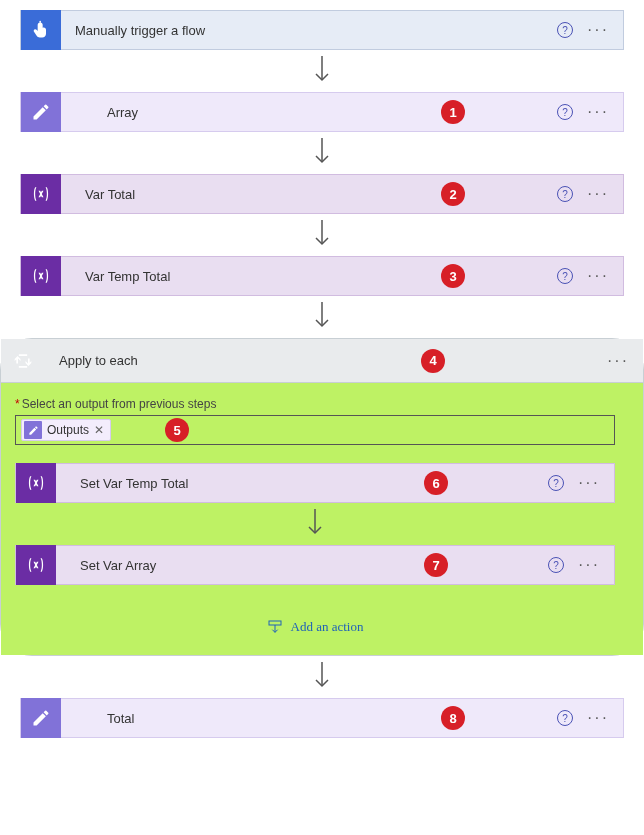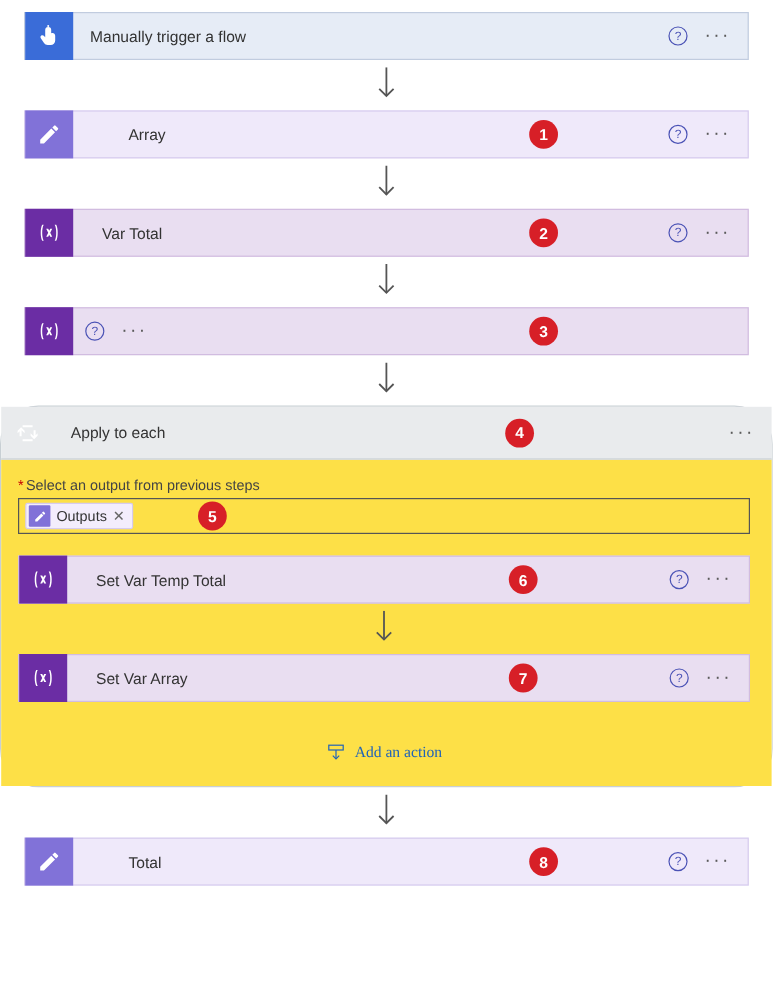--- a/index.html
+++ b/index.html
@@ -71,22 +71,22 @@
   }
   .loop-header {
     display: flex;
     align-items: center;
     height: 44px;
     background: #e9ebed;
     border-bottom: 1px solid #c8cfd4;
   }
   .loop-header .icon-box { width: 44px; height: 44px; }
   .loop-body {
-    background: #fde047;
-    padding: 14px 18px 20px 14px;
+    background: #bef264;
+    padding: 14px 28px 20px 14px;
   }
   .field-label {
     font-size: 12px;
     color: #444;
     margin-bottom: 4px;
   }
   .field-label .req { color: #c50000; margin-right: 2px; }
   .token-input {
     border: 1px solid #555;
     padding: 5px;
@@ -220,20 +220,21 @@
       <polyline points="4,18 10,24 16,18" fill="none" stroke="#555" stroke-width="1.5"></polyline>
     </svg>
 </div>
 
 <div class="card variable">
   <div class="icon-box">
     <svg viewBox="0 0 24 24">
         <path d="M5 4c-1 2-1.5 4.5-1.5 8S4 18 5 20h1.5c-1-2-1.5-4.5-1.5-8s.5-6 1.5-8H5zm14 0h-1.5c1 2 1.5 4.5 1.5 8s-.5 6-1.5 8H19c1-2 1.5-4.5 1.5-8S20 6 19 4zM9 8l2 4-2 4h2l1-2 1 2h2l-2-4 2-4h-2l-1 2-1-2H9z"></path>
       </svg>
   </div>
+  <div class="card-title">Var Temp Total</div>
   <div class="badge">3</div>
   <div class="card-actions">
     <span class="help-icon">?</span>
     <span class="more-icon">···</span>
   </div>
 </div>
 
 <div class="arrow">
   <svg viewBox="0 0 20 30">
       <line x1="10" y1="0" x2="10" y2="24" stroke="#555" stroke-width="1.5"></line>

